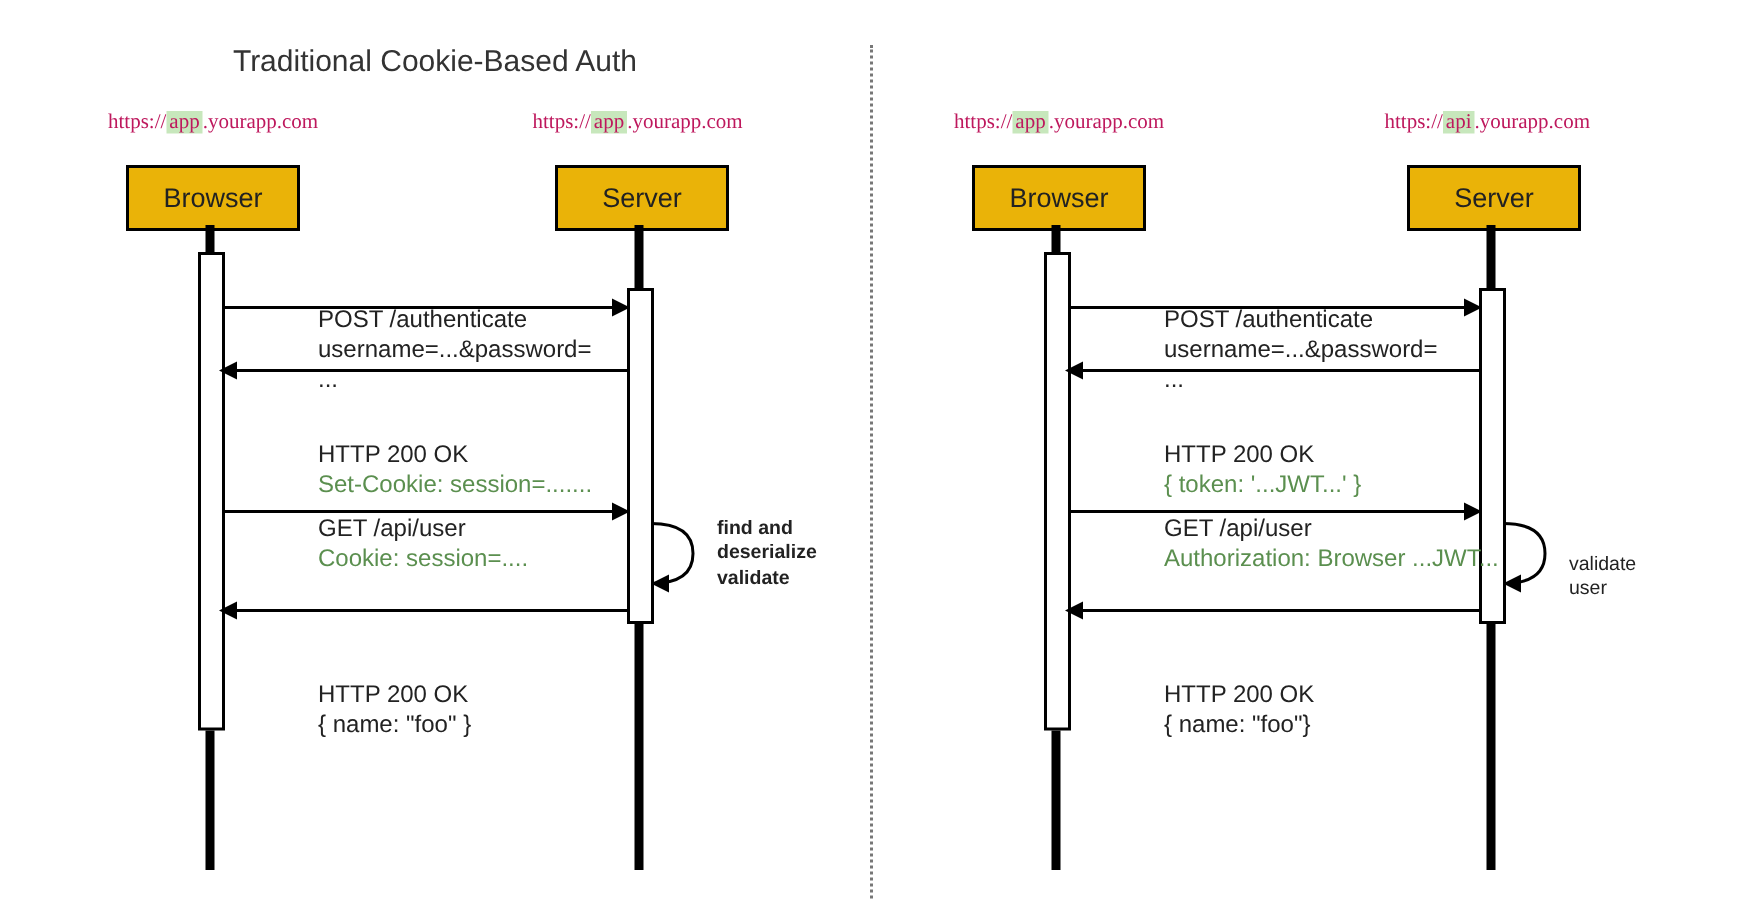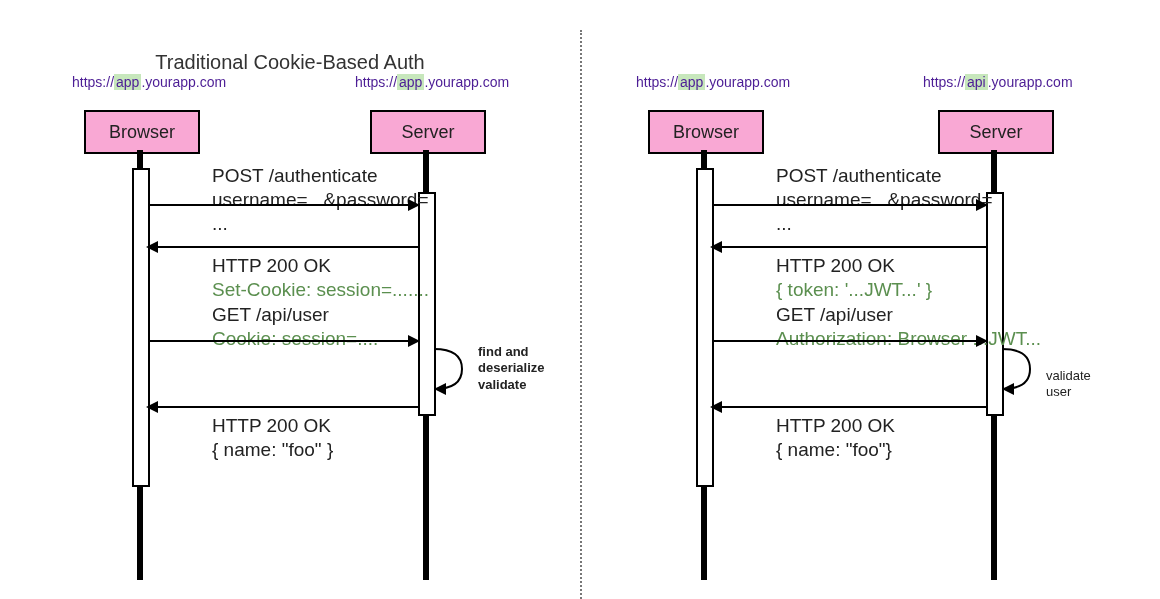--- a/index.html
+++ b/index.html
@@ -30,42 +30,42 @@
     border-left: 2px dotted #777;
   }
 
   .title {
     position: absolute;
     top: 30px;
     width: 100%;
     text-align: center;
     font-size: 20px;
     color: #333;
-    margin-top: 21px;
   }
 
   .url {
     position: absolute;
     top: 74px;
     font-size: 14px;
-    color: #4c1d95;
+    color: #be185d;
     white-space: nowrap;
+    font-family: Liberation Serif, serif;
   }
   .url .hl {
     background: #c7e7bc;
     padding: 0 2px;
   }
 
   .box {
     position: absolute;
     top: 110px;
     width: 112px;
     height: 40px;
     border: 2px solid #000;
-    background: #f9a8d4;
+    background: #eab308;
     display: flex;
     align-items: center;
     justify-content: center;
     font-size: 18px;
   }
 
   .lifeline {
     position: absolute;
     top: 150px;
     width: 6px;
@@ -98,24 +98,25 @@
     position: absolute;
     left: -2px;
     top: -7px;
     border-right: 12px solid #000;
     border-top: 6px solid transparent;
     border-bottom: 6px solid transparent;
   }
 
   .msg {
     position: absolute;
-    font-size: 19px;
+    font-size: 16px;
     line-height: 1.25;
     color: #222;
     white-space: nowrap;
+    margin-top: 40px;
   }
   .msg .green { color: #5b8f4f; }
 
   .selfloop {
     position: absolute;
     width: 38px;
     height: 46px;
   }
   .selfloop svg { overflow: visible; }
 

